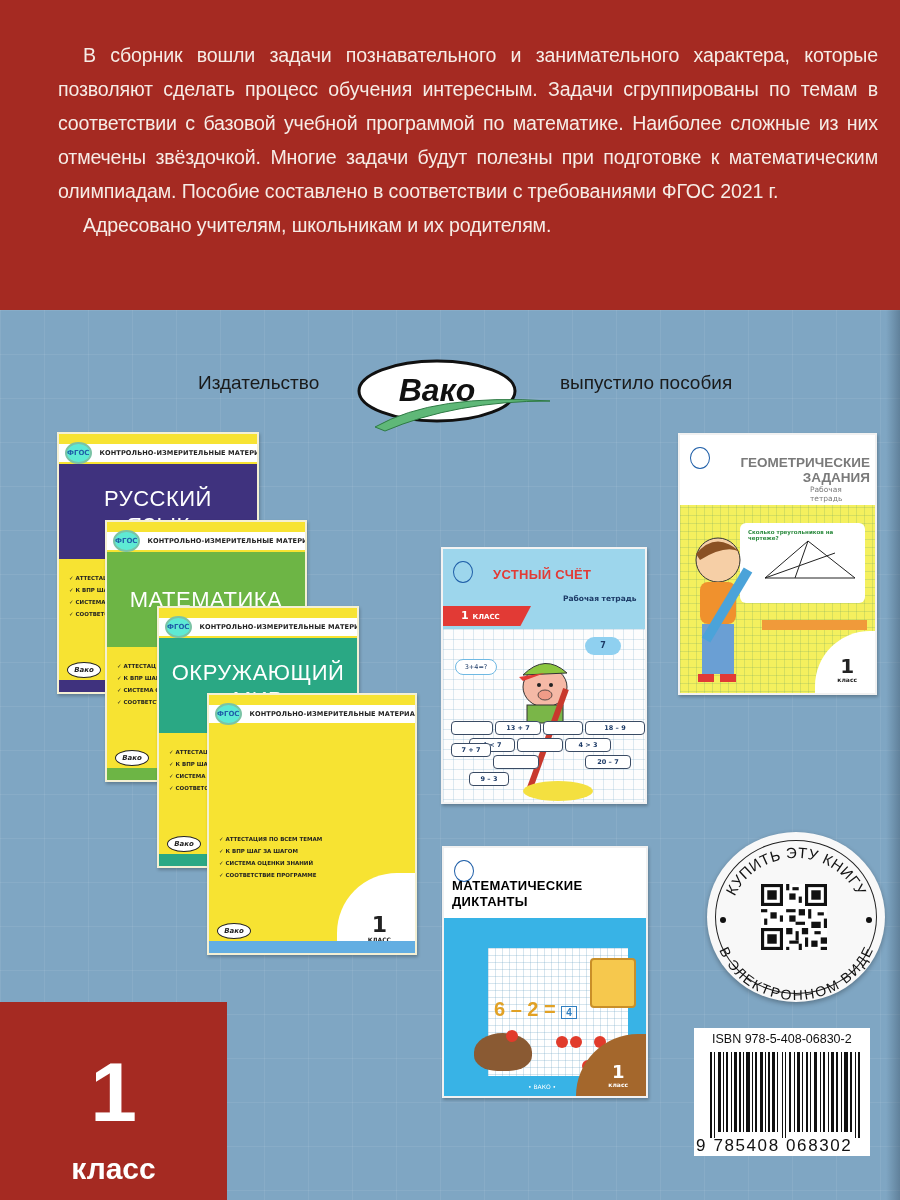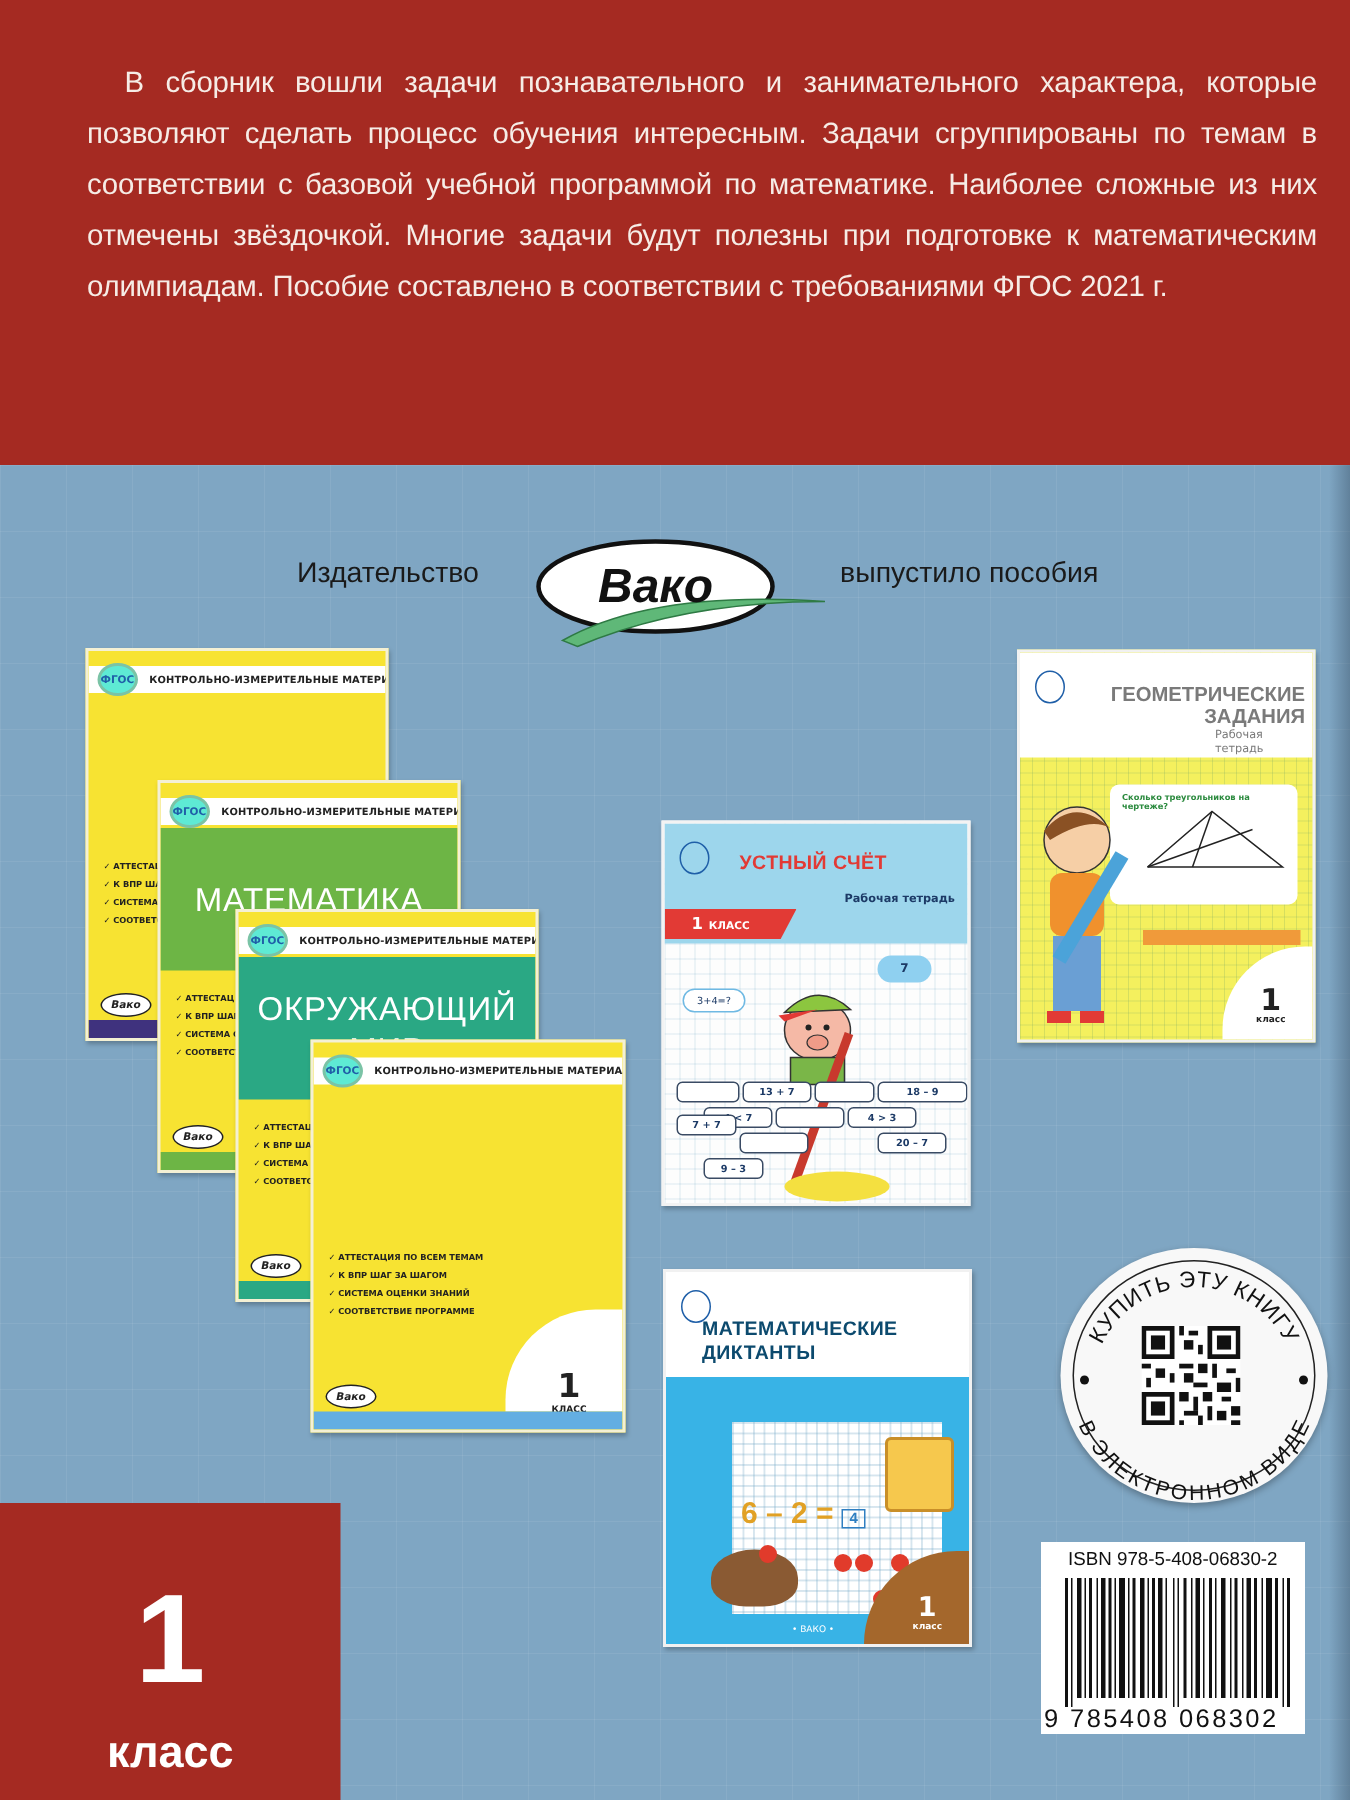--- a/index.html
+++ b/index.html
@@ -107,21 +107,21 @@
   .b-geom .ruler { position: absolute; left: 82px; top: 185px; width: 105px; height: 10px; background: #f09a3a; }
   .b-geom .grade { position: absolute; right: 18px; bottom: 10px; text-align: center; color: #222; }
   .b-geom .grade .num { font-size: 20px; font-weight: bold; line-height: 20px; }
   .b-geom .grade .lbl { font-size: 6px; font-weight: bold; }
   .b-geom .corner { position: absolute; right: 0; bottom: 0; width: 60px; height: 62px; background: #fff; border-top-left-radius: 55px; }
   .boy { position: absolute; left: 6px; top: 95px; width: 80px; height: 170px; }
 
   
   .b-dict { left: 442px; top: 846px; width: 206px; height: 252px; background: #38b3e6; border: 2px solid #f1f1f1; }
   .b-dict .top { position: absolute; left: 0; top: 0; right: 0; height: 70px; background: #fff; }
-  .b-dict .title { position: absolute; left: 24px; top: 30px; font-size: 13px; font-weight: bold; color: #0c4a6e; line-height: 16px; font-family: "Liberation Sans", sans-serif; letter-spacing: 0.3px; }
+  .b-dict .title { position: absolute; left: 8px; top: 30px; font-size: 13px; font-weight: bold; color: #000000; line-height: 16px; font-family: "Liberation Sans", sans-serif; letter-spacing: 0.3px; }
   .b-dict .board { position: absolute; left: 44px; top: 100px; width: 140px; height: 128px; background: #fff;
     background-image: linear-gradient(rgba(120,170,200,0.3) 1px, transparent 1px), linear-gradient(90deg, rgba(120,170,200,0.3) 1px, transparent 1px);
     background-size: 7px 7px; }
   .b-dict .eq { position: absolute; left: 50px; top: 150px; font-size: 20px; font-weight: bold; color: #e1a125; font-family: "Liberation Sans", sans-serif; }
   .b-dict .cake { position: absolute; left: 146px; top: 110px; width: 46px; height: 50px; background: #f6c84d; border-radius: 4px; border: 2px solid #c98f28; }
   .b-dict .hedgehog { position: absolute; left: 30px; top: 185px; width: 58px; height: 38px; background: #8a5a33; border-radius: 50% 50% 40% 40%; }
   .b-dict .apple { position: absolute; width: 12px; height: 12px; background: #e13b2b; border-radius: 50%; }
   .b-dict .corner { position: absolute; right: 0; bottom: 0; width: 70px; height: 62px; background: #a4672c; border-top-left-radius: 62px; }
   .b-dict .grade { position: absolute; right: 18px; bottom: 8px; text-align: center; color: #fff; }
   .b-dict .grade .num { font-size: 18px; font-weight: bold; line-height: 18px; }
@@ -144,20 +144,21 @@
   .barcode .isbn { position: absolute; left: 18px; top: 4px; font-size: 12.5px; color: #111; font-family: "Liberation Sans", sans-serif; white-space: nowrap; }
   .barcode .bars { position: absolute; left: 16px; top: 24px; width: 158px; height: 86px; }
   .barcode .digits { position: absolute; left: 2px; top: 108px; font-size: 17px; color: #111; letter-spacing: 1.6px; font-family: "Liberation Sans", sans-serif; white-space: nowrap; }
 </style>
 </head>
 <body>
 
 <div class="top-band"></div>
 <div class="blurb">
   <p class="last">В сборник вошли задачи познавательного и занимательного характера, которые позволяют сделать процесс обучения интересным. Задачи сгруппированы по темам в соответствии с базовой учебной программой по математике. Наиболее сложные из них отмечены звёздочкой. Многие задачи будут полезны при подготовке к математическим олимпиадам. Пособие составлено в соответствии с требованиями ФГОС 2021 г.</p>
+  <p>Адресовано учителям, школьникам и их родителям.</p>
 </div>
 
 <div class="bottom-band"></div>
 <div class="right-shade"></div>
 
 <div class="publisher-line">
   <span class="pub-left">Издательство</span>
   <div class="vako-logo">
     <svg viewBox="0 0 210 80">
       <ellipse cx="92" cy="36" rx="78" ry="30" fill="#fff" stroke="#111" stroke-width="3"></ellipse>
@@ -165,20 +166,26 @@
       <text x="92" y="46" text-anchor="middle" font-family="Liberation Sans, sans-serif" font-size="32" font-weight="bold" font-style="italic" fill="#111">Вако</text>
     </svg>
   </div>
   <span class="pub-right">выпустило пособия</span>
 </div>
 
 <div class="book kim b-russian">
   <div class="hdr">
     <div class="fgos">ФГОС</div>
     <span class="hdr-txt">КОНТРОЛЬНО-ИЗМЕРИТЕЛЬНЫЕ МАТЕРИАЛЫ</span>
+  </div>
+  <div class="band">
+    <div>
+        <div>РУССКИЙ</div>
+        <div>ЯЗЫК</div>
+      </div>
   </div>
   <div class="checks">
     <div>✓ АТТЕСТАЦ</div>
       <div>✓ К ВПР ШАГ</div>
     <div>✓ СИСТЕМА С</div>
       <div>✓ СООТВЕТСТ</div>
   </div>
   <div class="mini-logo">Вако</div>
   <div class="bottom-strip"></div>
 </div>

